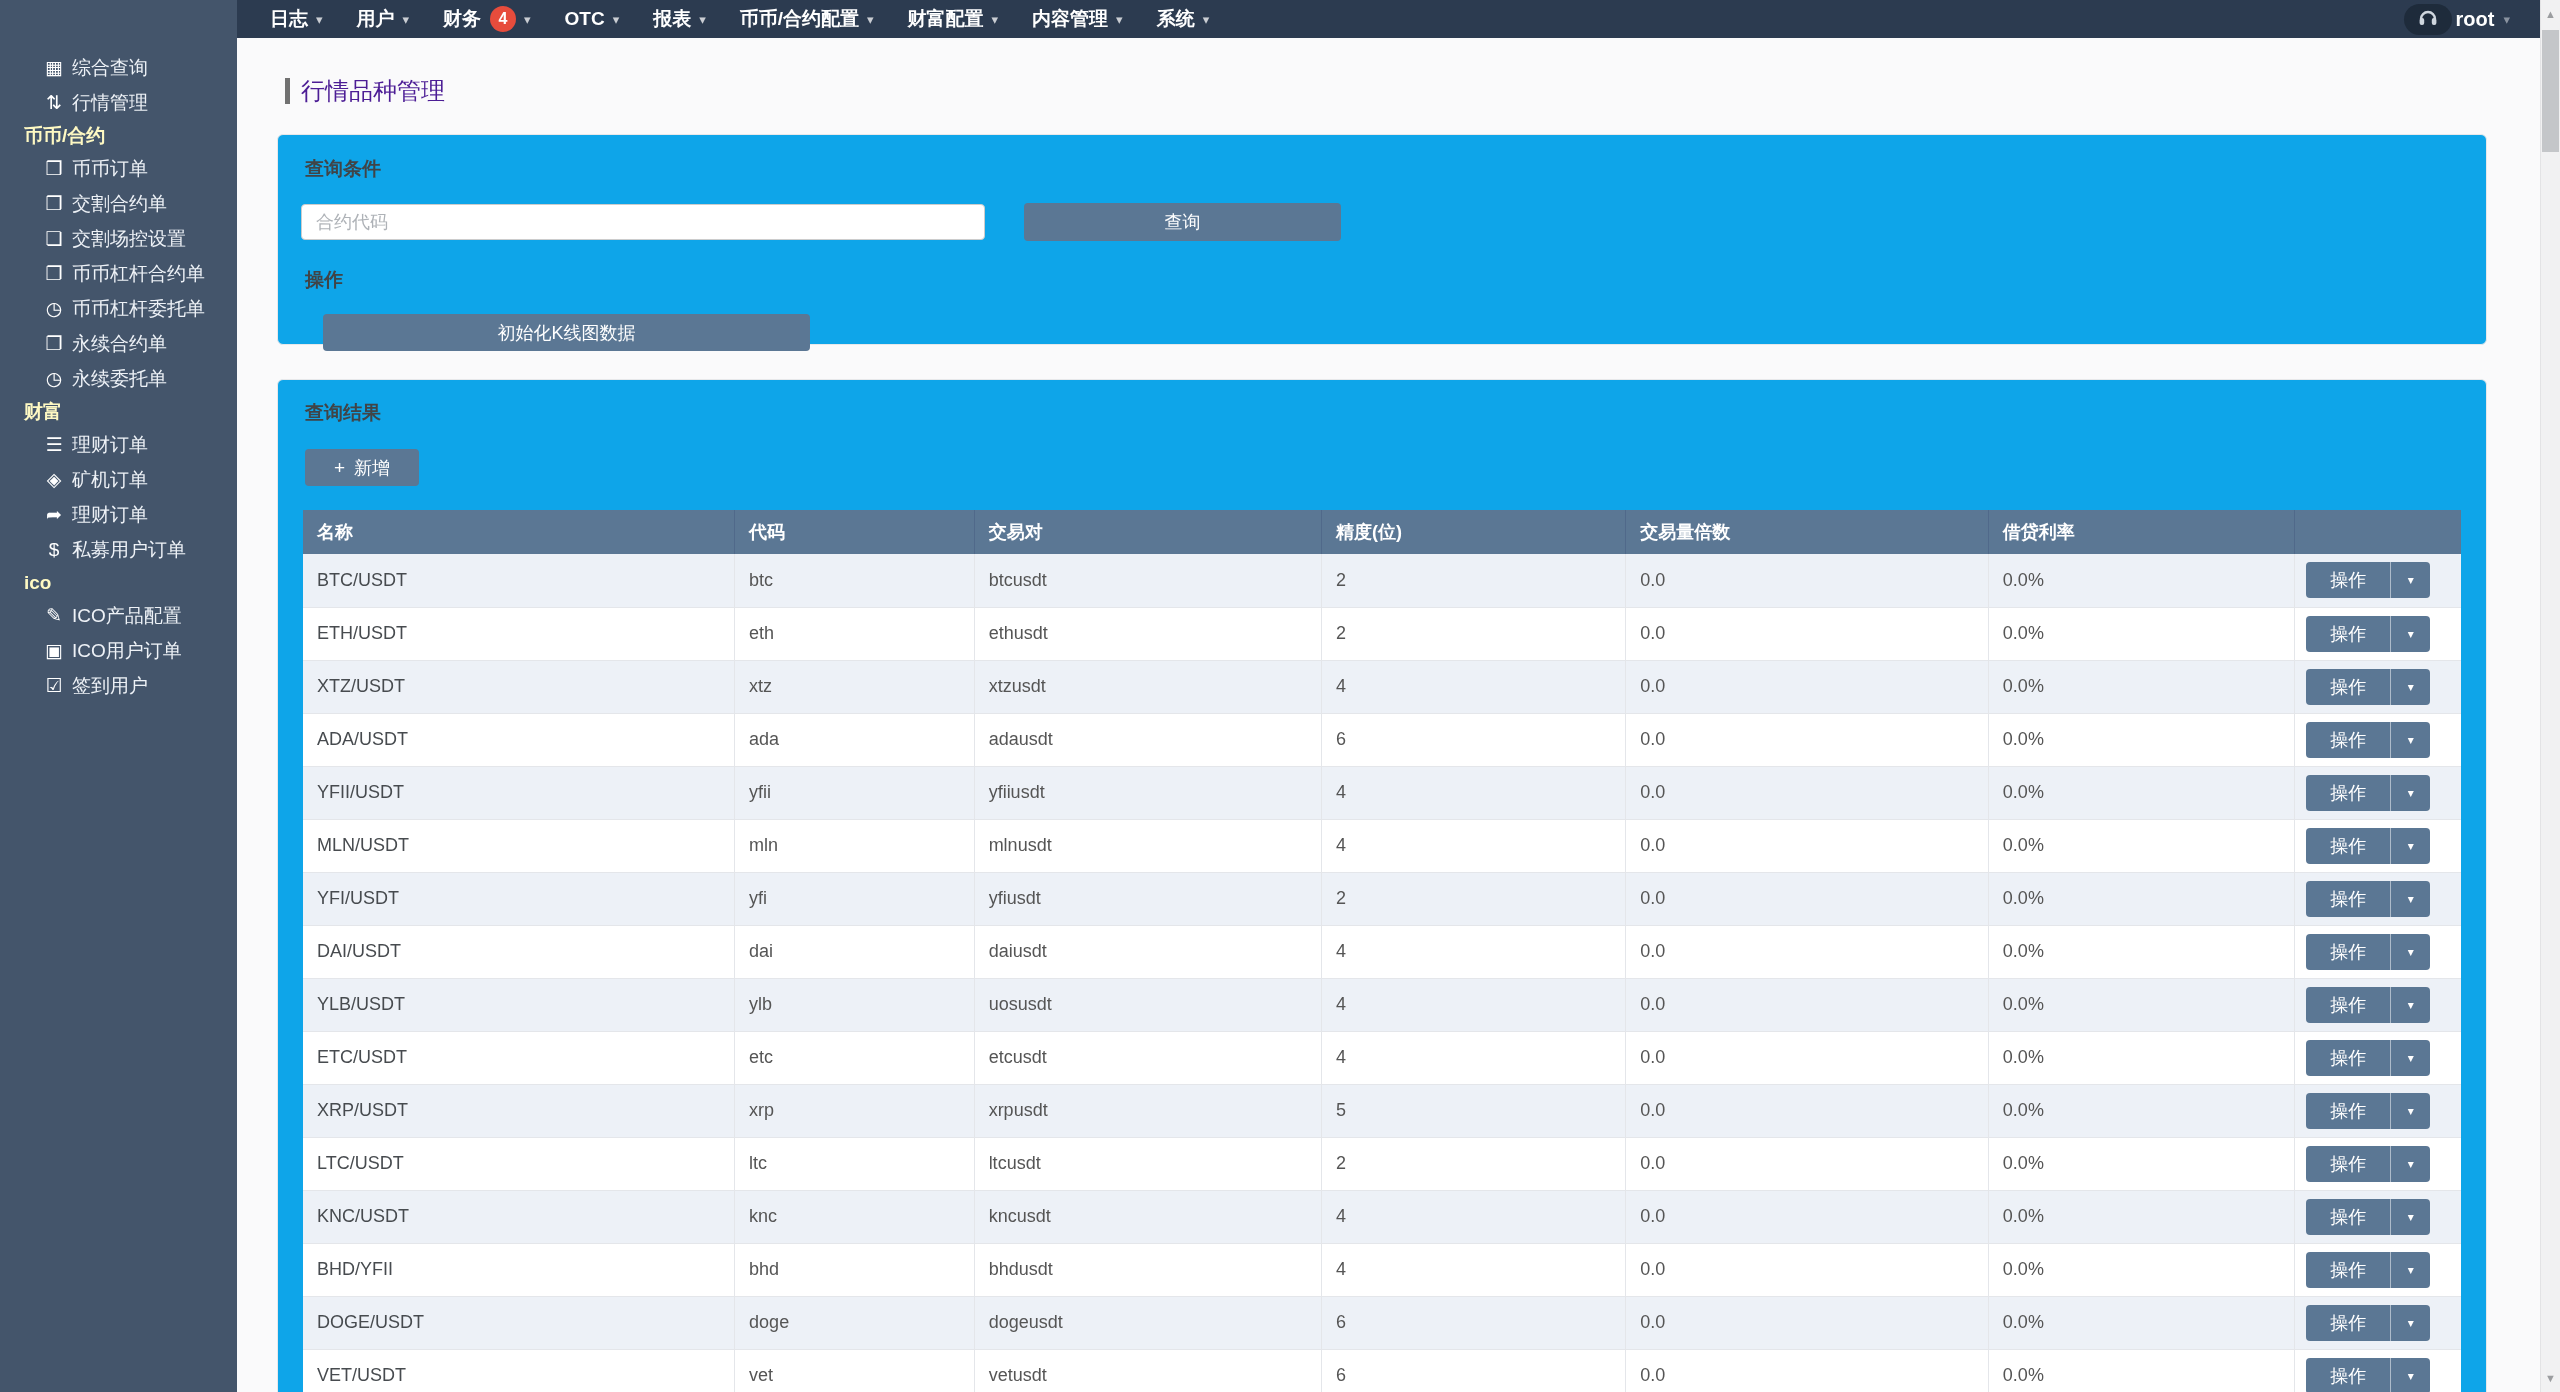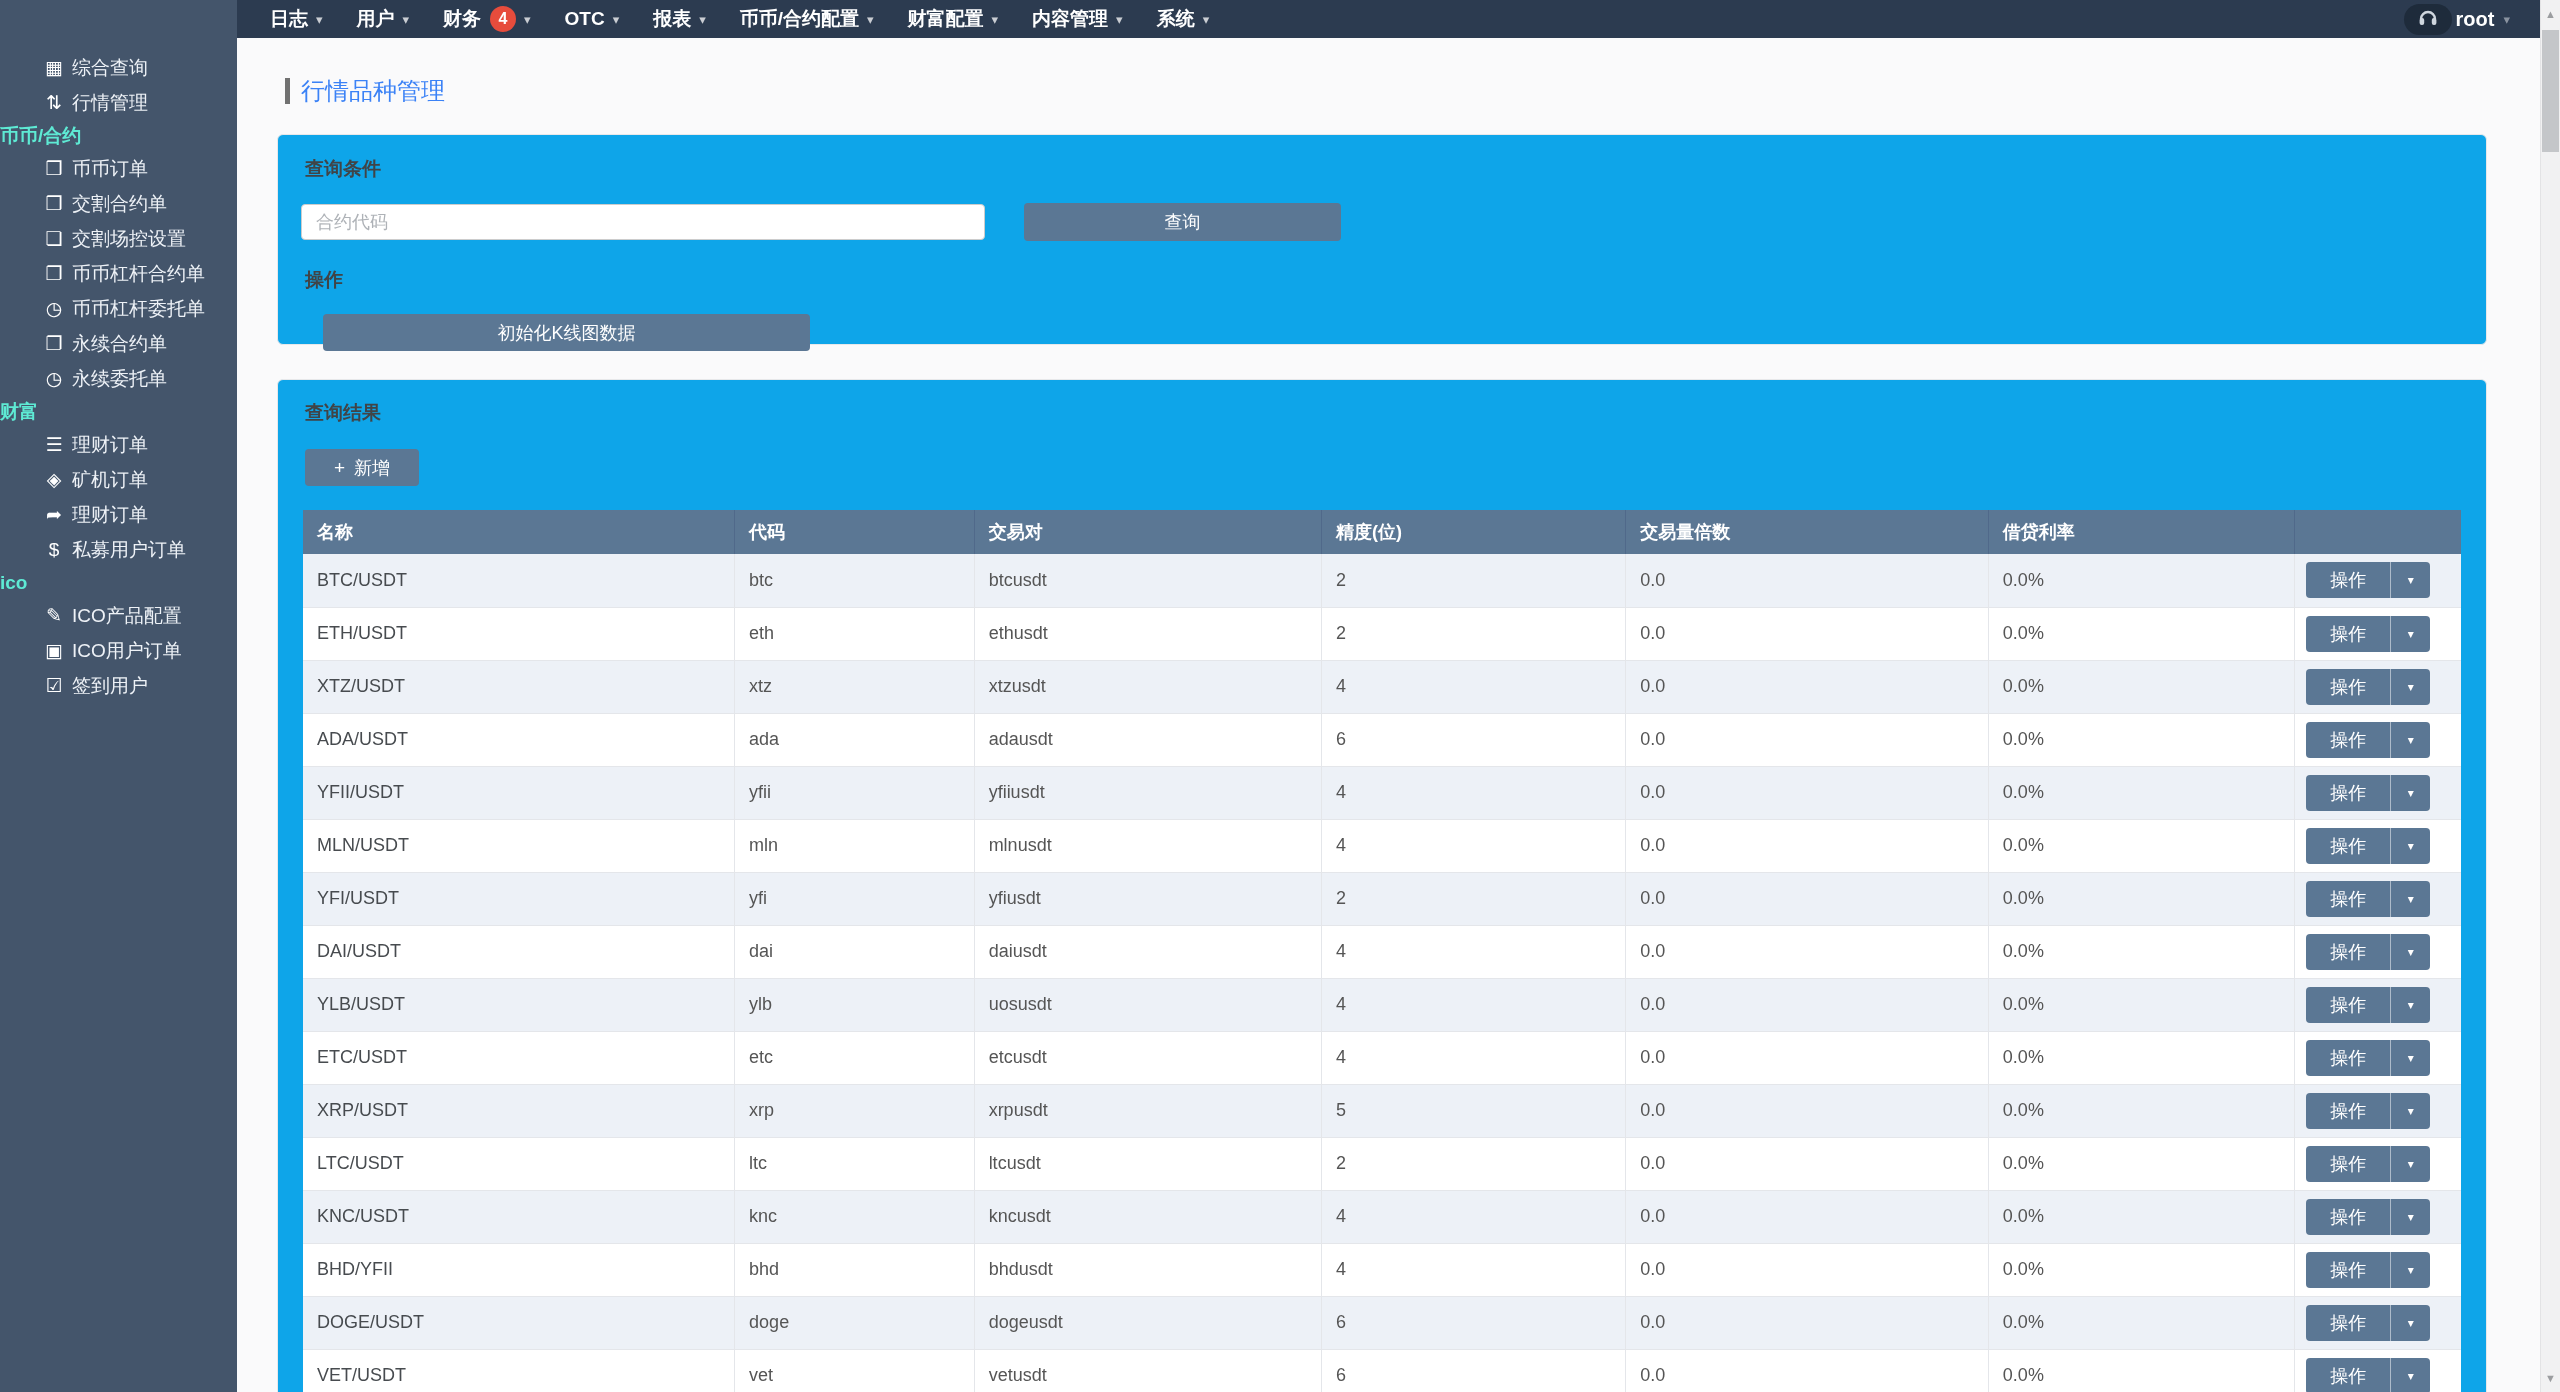--- a/index.html
+++ b/index.html
@@ -15,25 +15,25 @@
   .nav-badge { background: #e74c3c; color: #fff; min-width: 26px; height: 26px; border-radius: 14px; font-size: 16px; line-height: 26px; text-align: center; margin-left: 9px; padding: 0 4px; }
   .topbar-right { margin-left: auto; display: flex; align-items: center; gap: 4px; padding-right: 30px; }
   .support-pill { width: 48px; height: 31px; background: #1e2b3b; border-radius: 16px; display: flex; align-items: center; justify-content: center; cursor: pointer; }
   .user { color: #fff; font-weight: bold; font-size: 20px; display: flex; align-items: center; gap: 9px; cursor: pointer; }
   .user .nav-caret { color: #8a93a0; margin-left: 0; }
 
   
   .sidebar { position: absolute; left: 0; top: 0; bottom: 0; width: 237px; background: #44556b; padding-top: 50px; z-index: 5; }
   .side-item { height: 35px; display: flex; align-items: center; color: #eef2f7; font-size: 19px; cursor: pointer; padding-left: 36px; white-space: nowrap; }
   .side-icon { width: 36px; text-align: center; font-size: 19px; color: #fff; flex: none; }
-  .side-section { height: 31px; display: flex; align-items: center; color: #5eead4; font-size: 19px; font-weight: bold; white-space: nowrap; }
+  .side-section { height: 31px; display: flex; align-items: center; padding-left: 24px; color: #fef9c3; font-size: 19px; font-weight: bold; white-space: nowrap; }
 
   
   .content { position: absolute; left: 237px; top: 47px; right: 20px; bottom: 0; overflow: hidden; }
-  .page-title { margin: 28px 0 0 48px; display: flex; align-items: center; font-size: 24px; color: #3b82f6; }
+  .page-title { margin: 28px 0 0 48px; display: flex; align-items: center; font-size: 24px; color: #4c1d95; }
   .title-bar { width: 5px; height: 26px; background: #717171; margin-right: 11px; }
 
   .panel { background: #0ea5e9; border: 1px solid #e7e8ea; border-radius: 6px; margin-left: 40px; margin-right: 53px; }
   .panel-label { font-size: 19px; font-weight: bold; color: #404447; margin-left: 27px; }
 
   .panel-query { margin-top: 27px; height: 211px; padding-top: 21px; }
   .query-row { margin-top: 21px; display: flex; align-items: center; }
   .query-input { width: 684px; height: 36px; margin-left: 23px; border: 1px solid #ccc; border-radius: 4px; font-size: 18px; padding: 0 14px; color: #333; outline: none; font-family: inherit; }
   .query-input::placeholder { color: #aeb2b7; }
   .btn { background: #5b7794; color: #fff; border: none; border-radius: 4px; font-size: 18px; cursor: pointer; font-family: inherit; }

